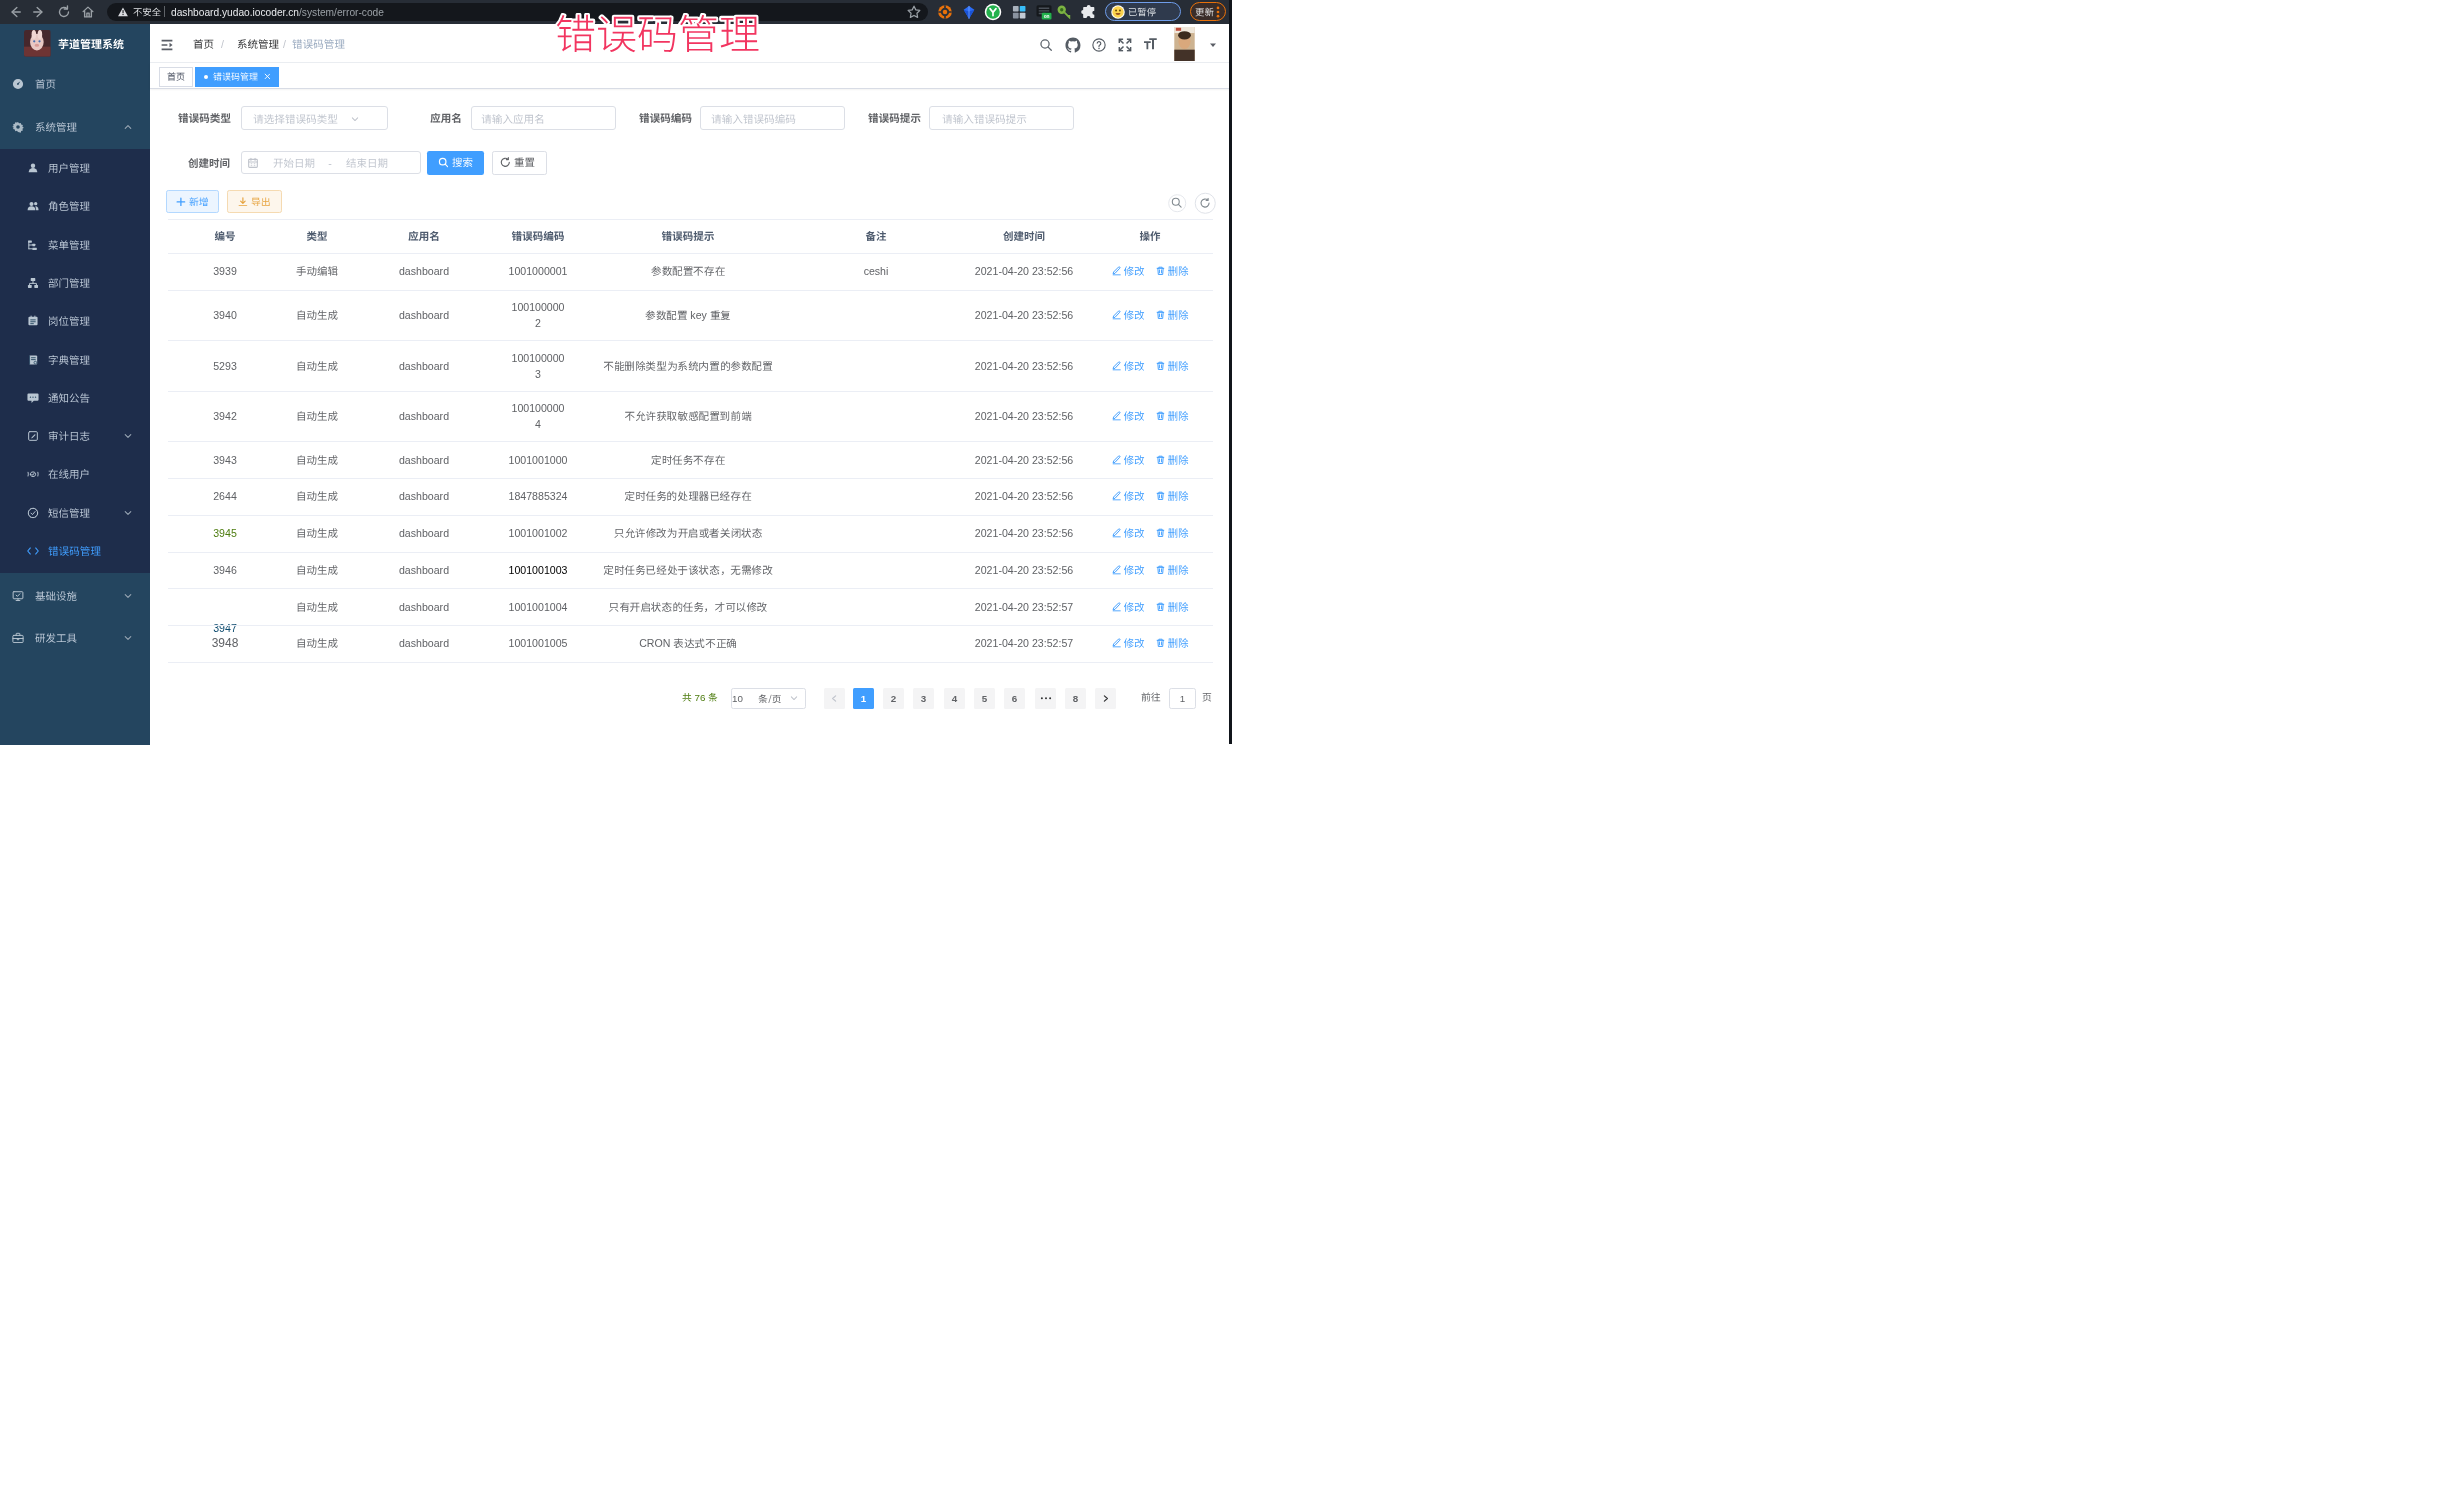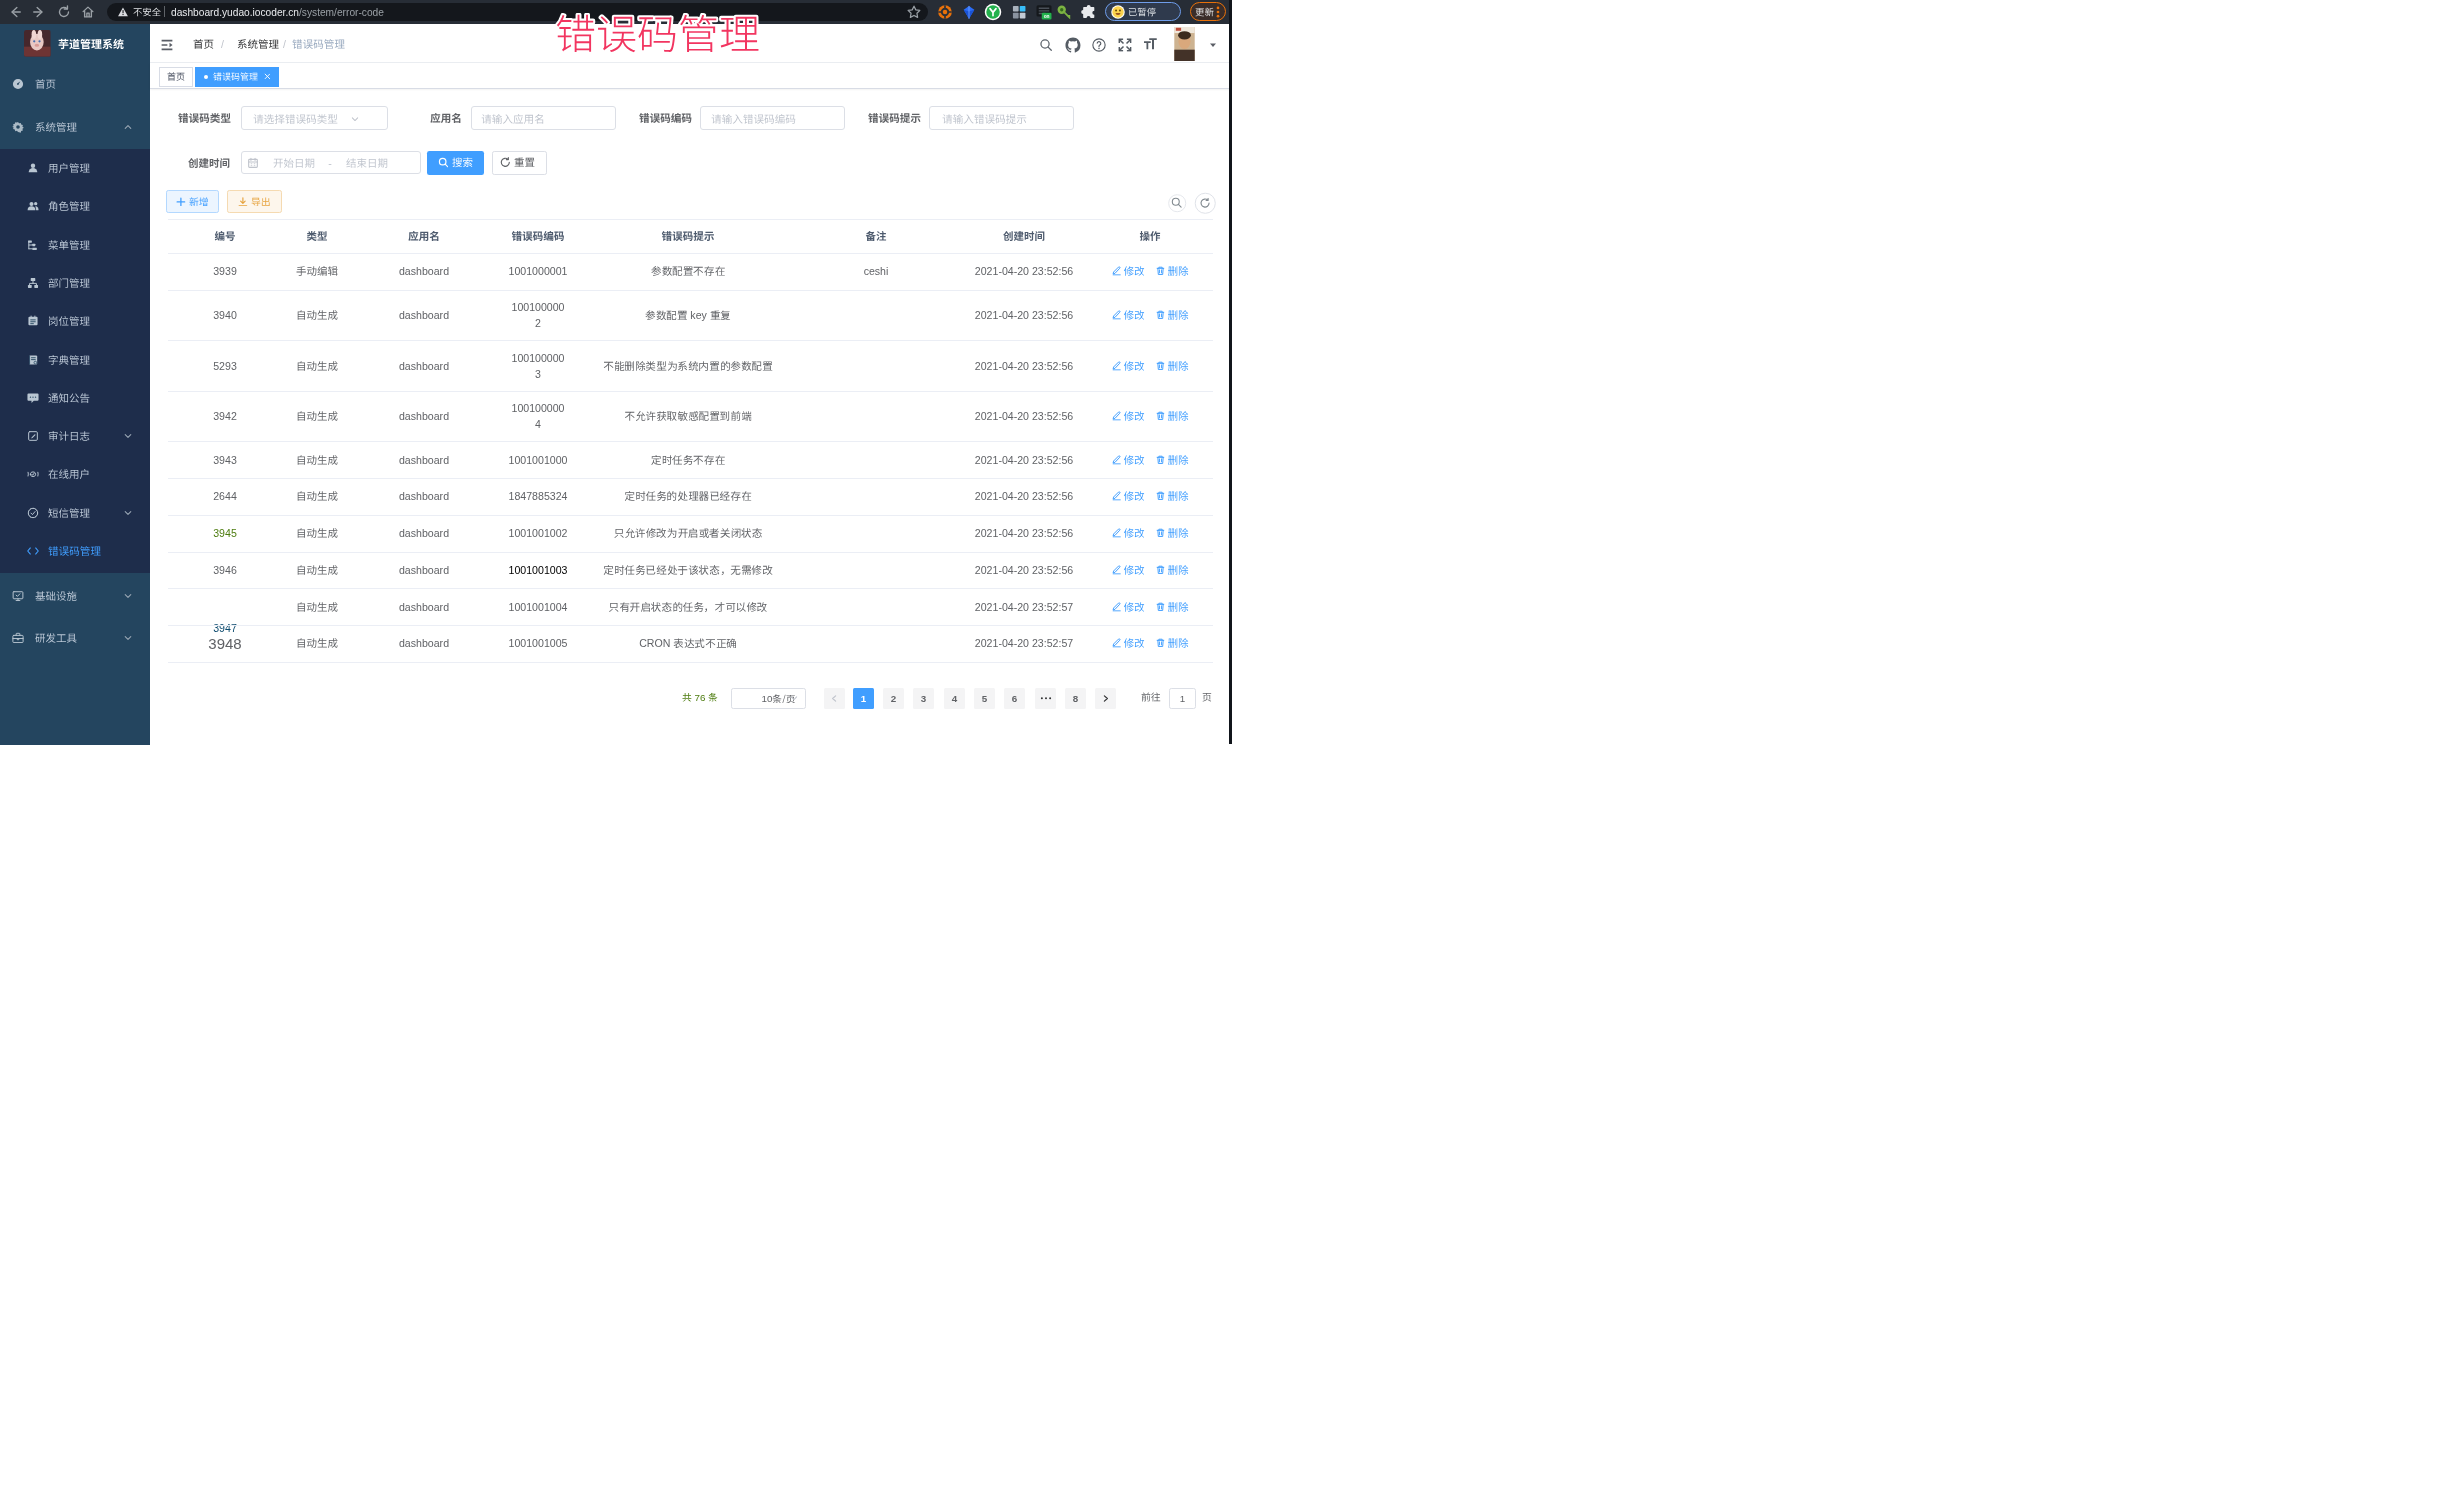--- a/index.html
+++ b/index.html
@@ -2008,21 +2008,21 @@
       <svg class="zh" style="" width="21" height="10.6" viewBox="0 -880 2000 1000" fill="currentColor">
         <g transform="scale(1,-1)">
           <use href="#g5220r" x="0"></use>
           <use href="#g9664r" x="1000"></use>
         </g>
       </svg>
     </span>
   </div>
 <div class="ab" style="left:168px;top:625px;width:1045px;height:0.8px;background:#ebeef5"></div>
 <div class="ab fx" style="left:225px;top:643px;transform:translate(-50%,-50%);color:#606266">
-    <span style="font-size:15px">3948</span>
+    <span style="font-size:12px">3948</span>
   </div>
 <div class="ab fx" style="left:317px;top:643px;transform:translate(-50%,-50%);color:#606266">
     <svg class="zh" style="" width="42" height="10.6" viewBox="0 -880 4000 1000" fill="currentColor">
       <g transform="scale(1,-1)">
         <use href="#g81ear" x="0"></use>
         <use href="#g52a8r" x="1000"></use>
         <use href="#g751fr" x="2000"></use>
         <use href="#g6210r" x="3000"></use>
       </g>
     </svg>
@@ -2105,21 +2105,21 @@
         </g>
       </svg>
       <span style="font-size:9.8px">&nbsp;76&nbsp;</span>
       <svg class="zh" style="" width="9.8" height="9.8" viewBox="0 -880 1000 1000" fill="currentColor">
         <g transform="scale(1,-1)">
           <use href="#g6761r" x="0"></use>
         </g>
       </svg>
     </span>
   </div>
-<div class="ab fx" style="left:731px;top:688px;width:75px;height:21px;border:0.8px solid #dcdfe6;border-radius:2.3px;color:#606266;justify-content:flex-end">
+<div class="ab fx" style="left:731px;top:688px;width:75px;height:21px;border:0.8px solid #dcdfe6;border-radius:2.3px;color:#606266;justify-content:space-between">
     <span style="font-size:9.8px">10</span>
     <svg class="zh" style="" width="23.6" height="9.8" viewBox="0 -880 2392 1000" fill="currentColor">
       <g transform="scale(1,-1)">
         <use href="#g6761r" x="0"></use>
         <use href="#g2fr" x="1000"></use>
         <use href="#g9875r" x="1392"></use>
       </g>
     </svg>
     <span style="width:9px"></span>
   </div>

